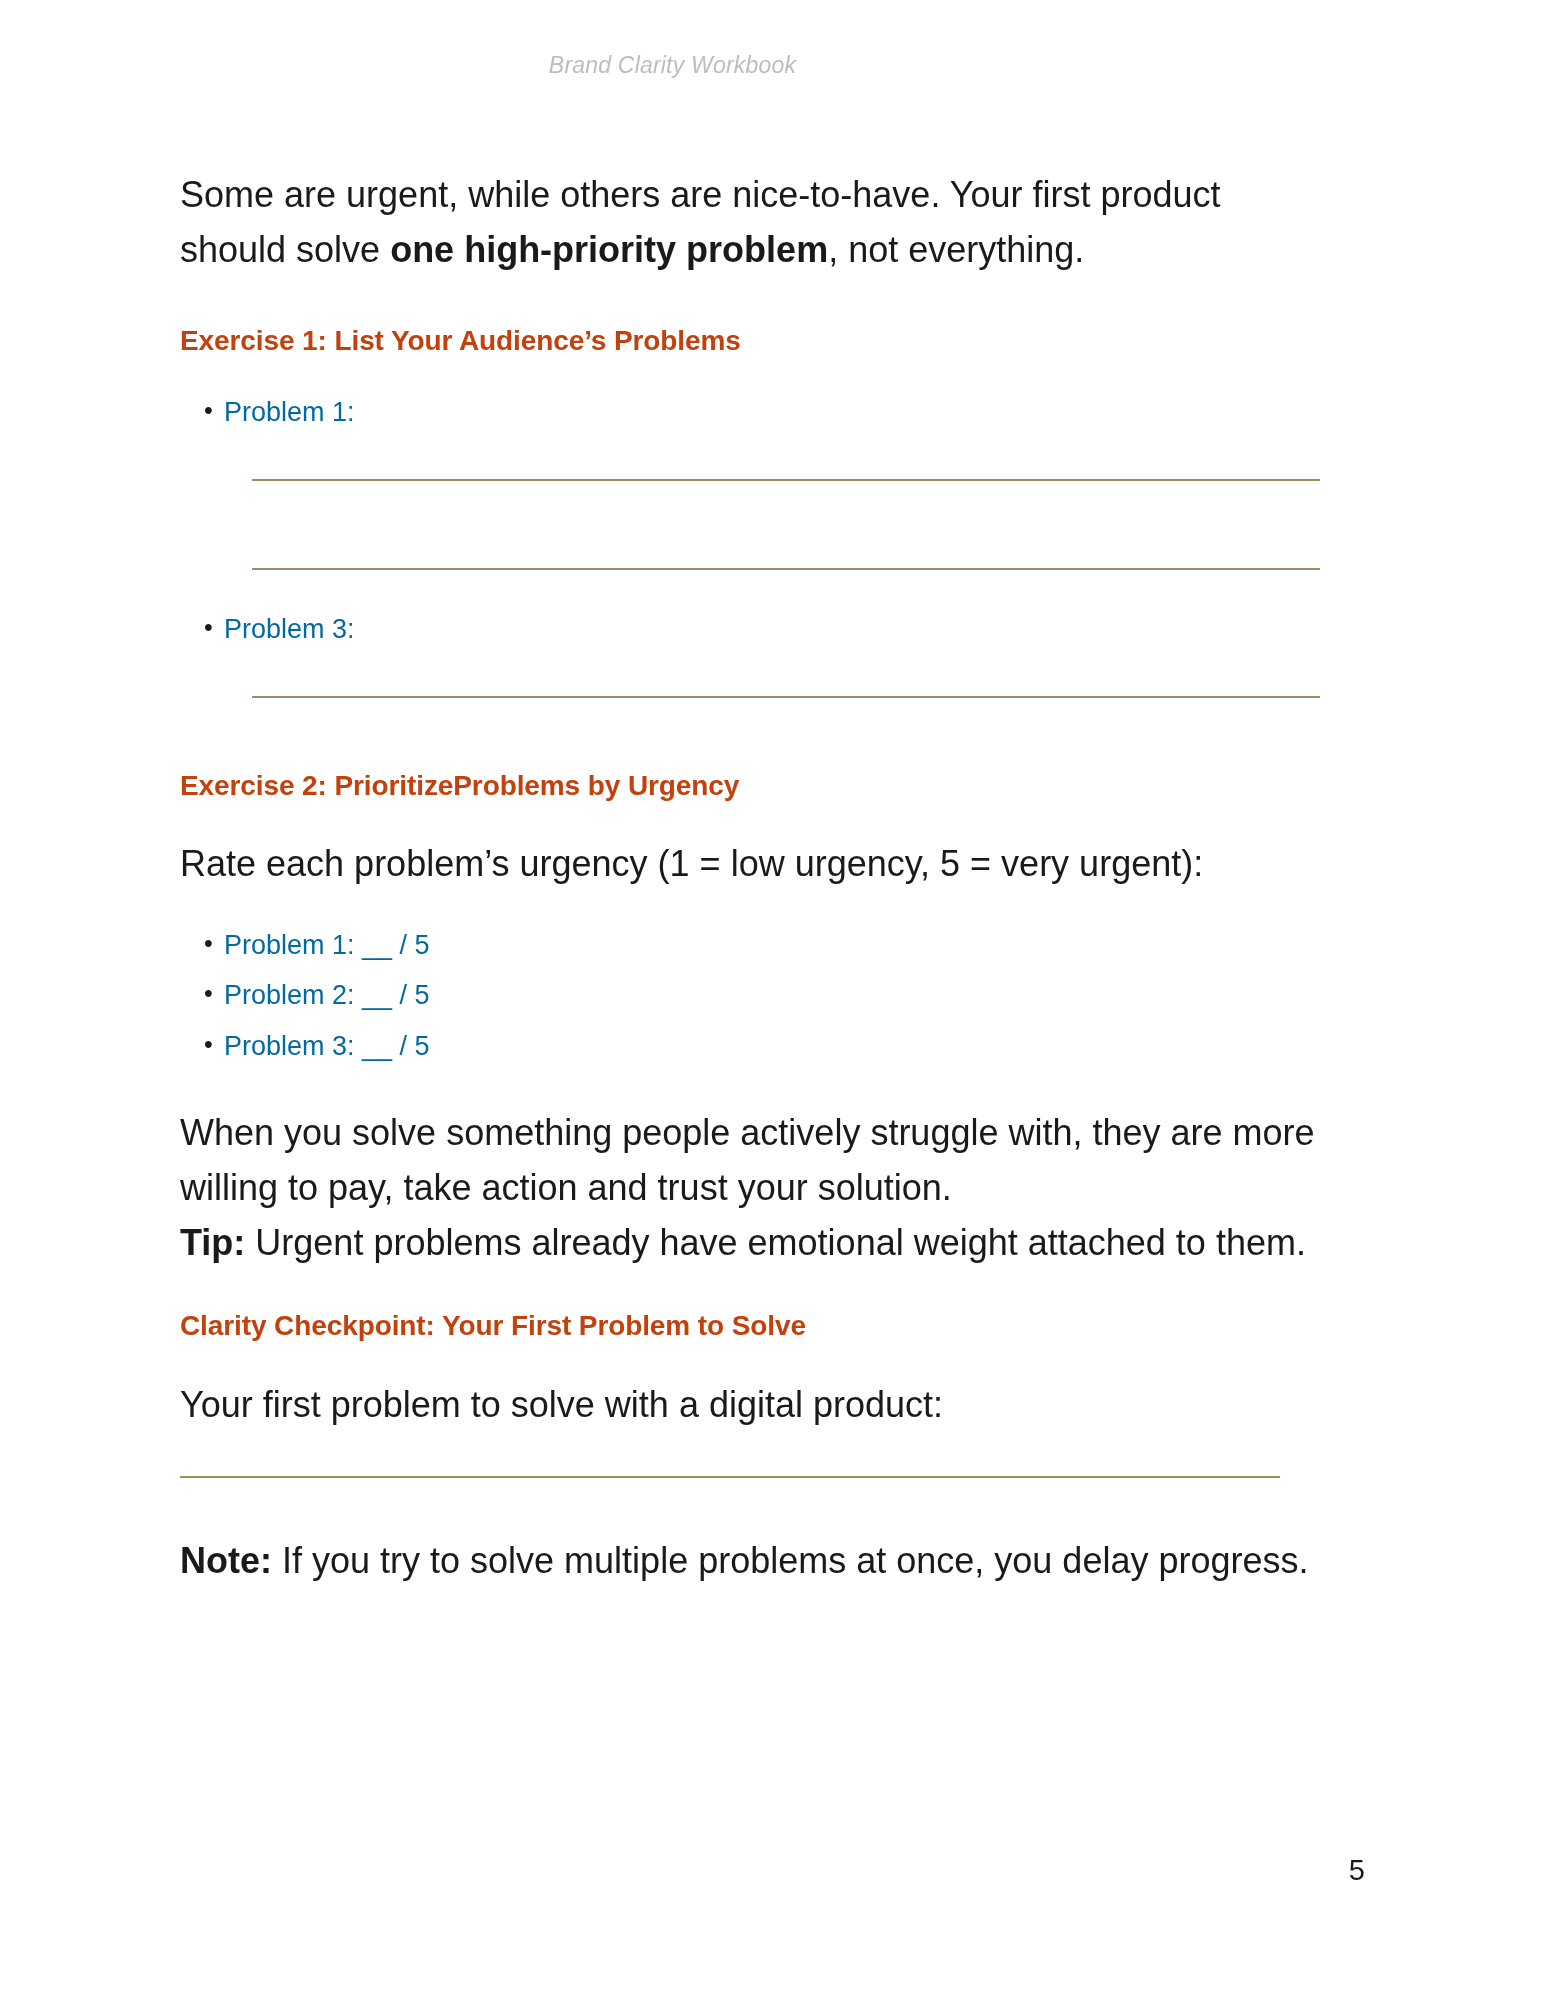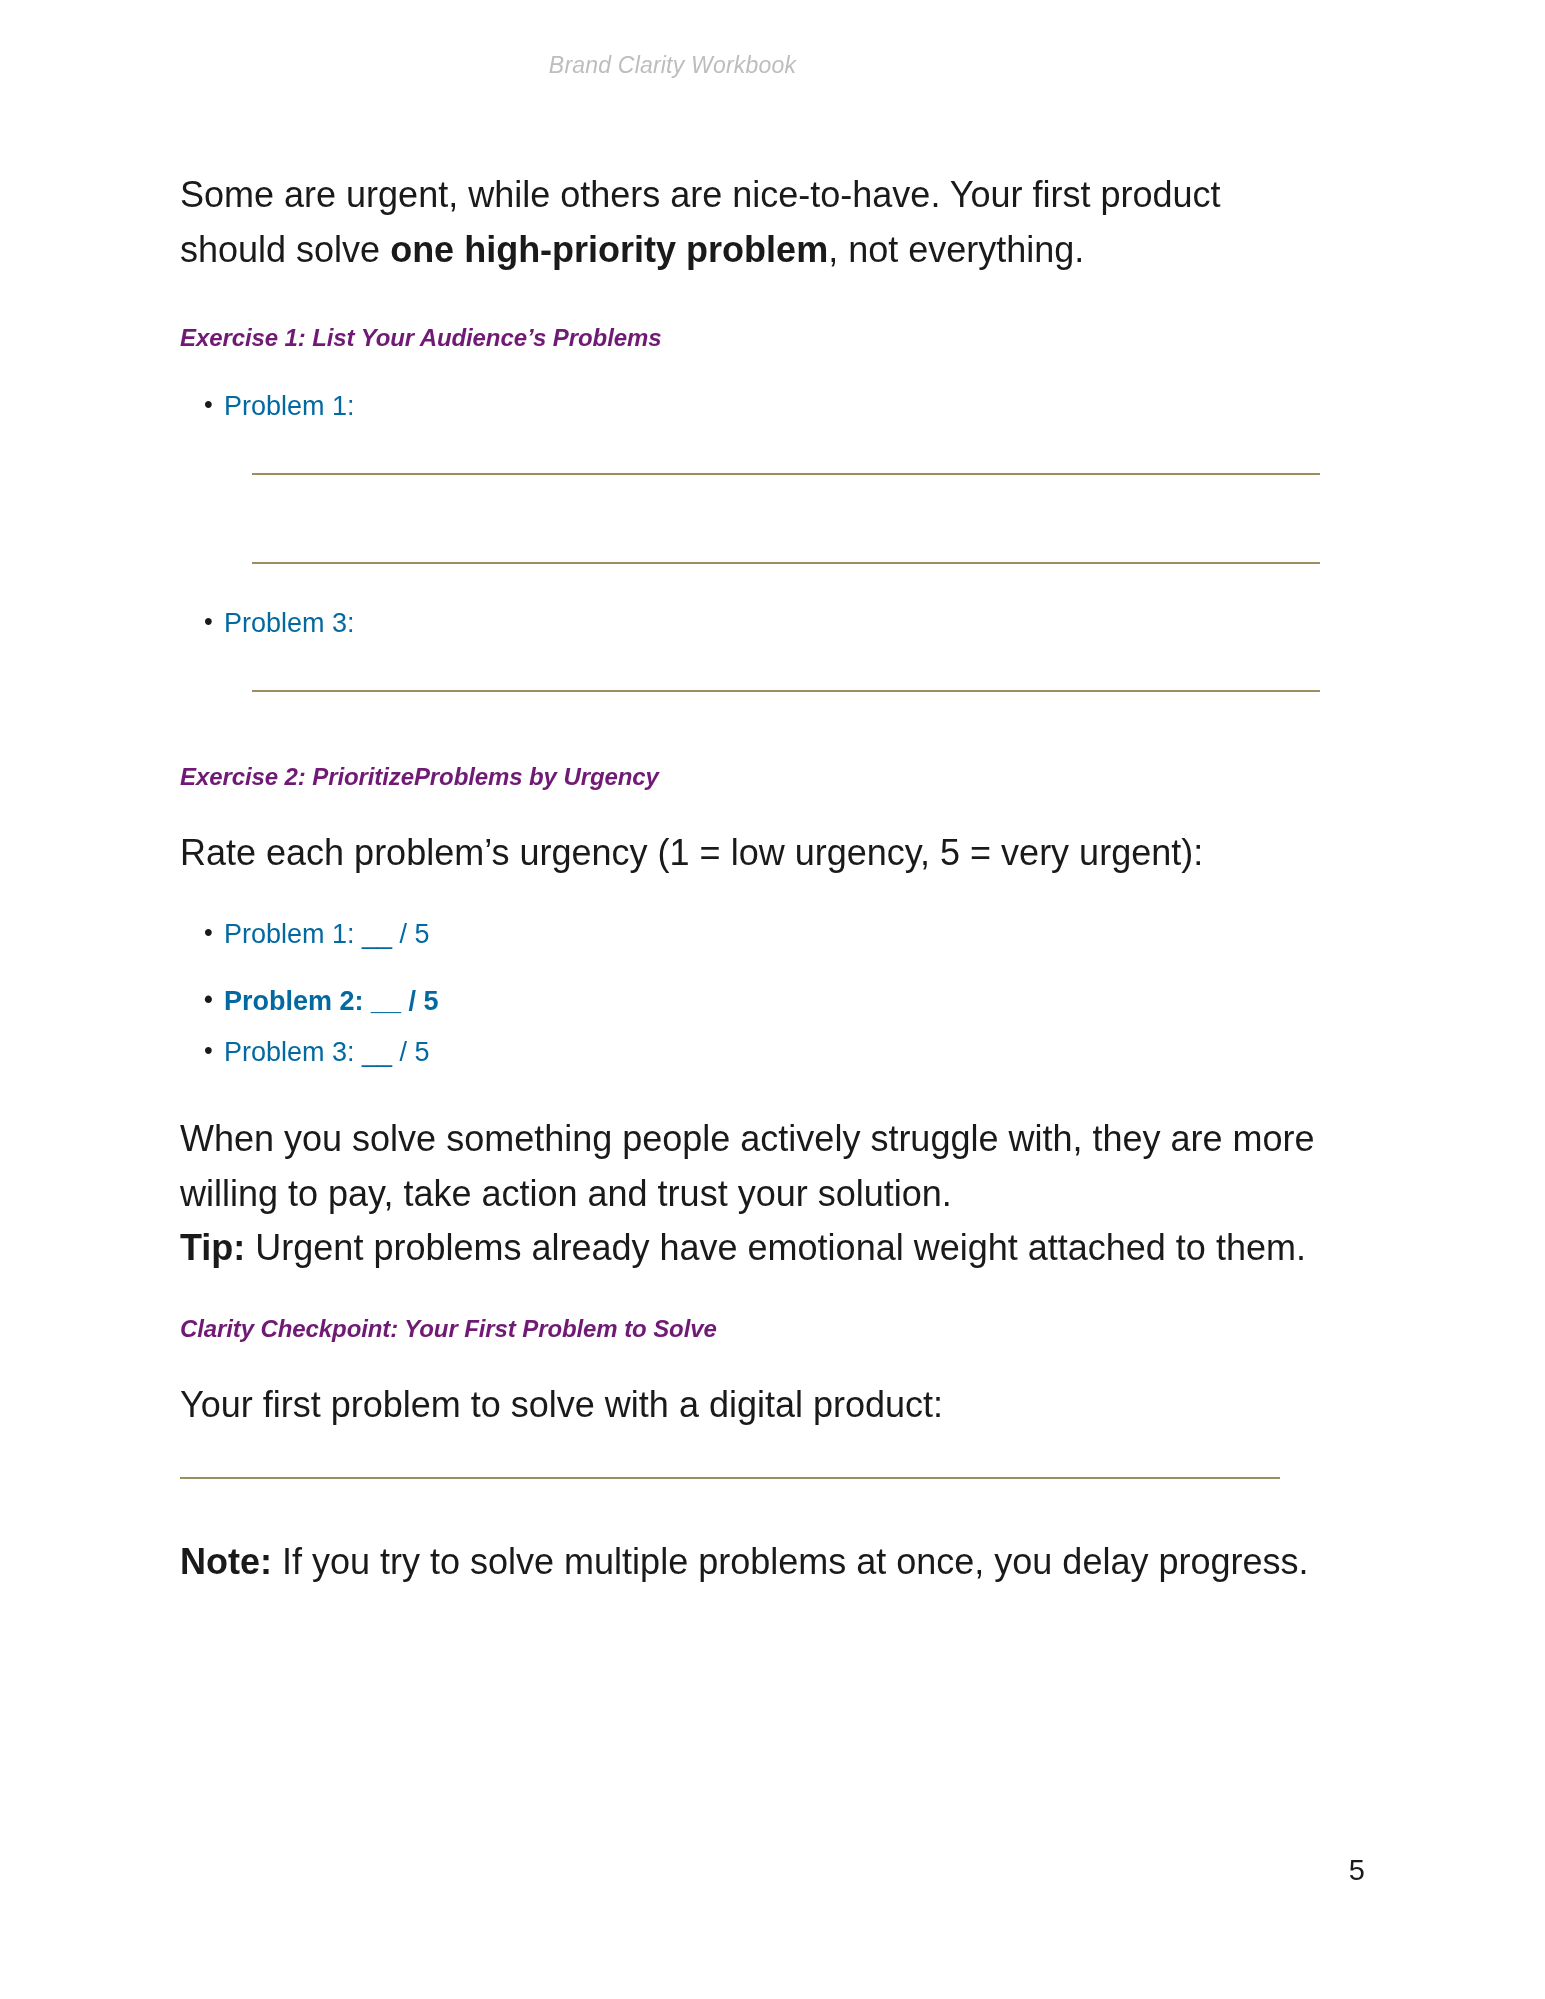--- a/index.html
+++ b/index.html
@@ -48,26 +48,25 @@
     font-size: 36px;
     line-height: 1.52;
     color: #1a1a1a;
     font-weight: 400;
   }
 
   .bold-inline { font-weight: 700; }
 
   h2.section-heading {
     margin: 0;
-    font-size: 24px;
+    font-size: 28px;
     font-weight: 700;
     line-height: 1.4;
-    color: #701a75;
+    color: #c2410c;
     letter-spacing: -0.1px;
-    font-style: italic;
   }
 
   ul.bullet-list {
     list-style: none;
     margin: 0;
     padding: 0;
   }
 
   ul.bullet-list li {
     font-size: 27px;
@@ -157,21 +156,21 @@
     <h2 class="section-heading">Exercise 2: PrioritizeProblems by Urgency</h2>
 
     <div class="gap-h2-lead"></div>
 
     <p class="body-text">Rate each problem’s urgency (1 = low urgency, 5 = very urgent):</p>
 
     <div class="gap-lead-list"></div>
 
     <ul class="bullet-list">
       <li><span>Problem 1: __ / 5</span></li>
-      <li style="margin-top:28px;font-weight:bold;"><span>Problem 2: __ / 5</span></li>
+      <li style="margin-top:11px;"><span>Problem 2: __ / 5</span></li>
       <li style="margin-top:12px;"><span>Problem 3: __ / 5</span></li>
     </ul>
 
     <div class="gap-list-tip"></div>
 
     <p class="body-text">When you solve something people actively struggle with, they are more willing to pay, take action and trust your solution.</p>
 
     <p class="body-text"><span class="bold-inline">Tip:</span><span> Urgent problems already have emotional weight attached to them.</span></p>
 
     <div class="gap-para-h3"></div>

